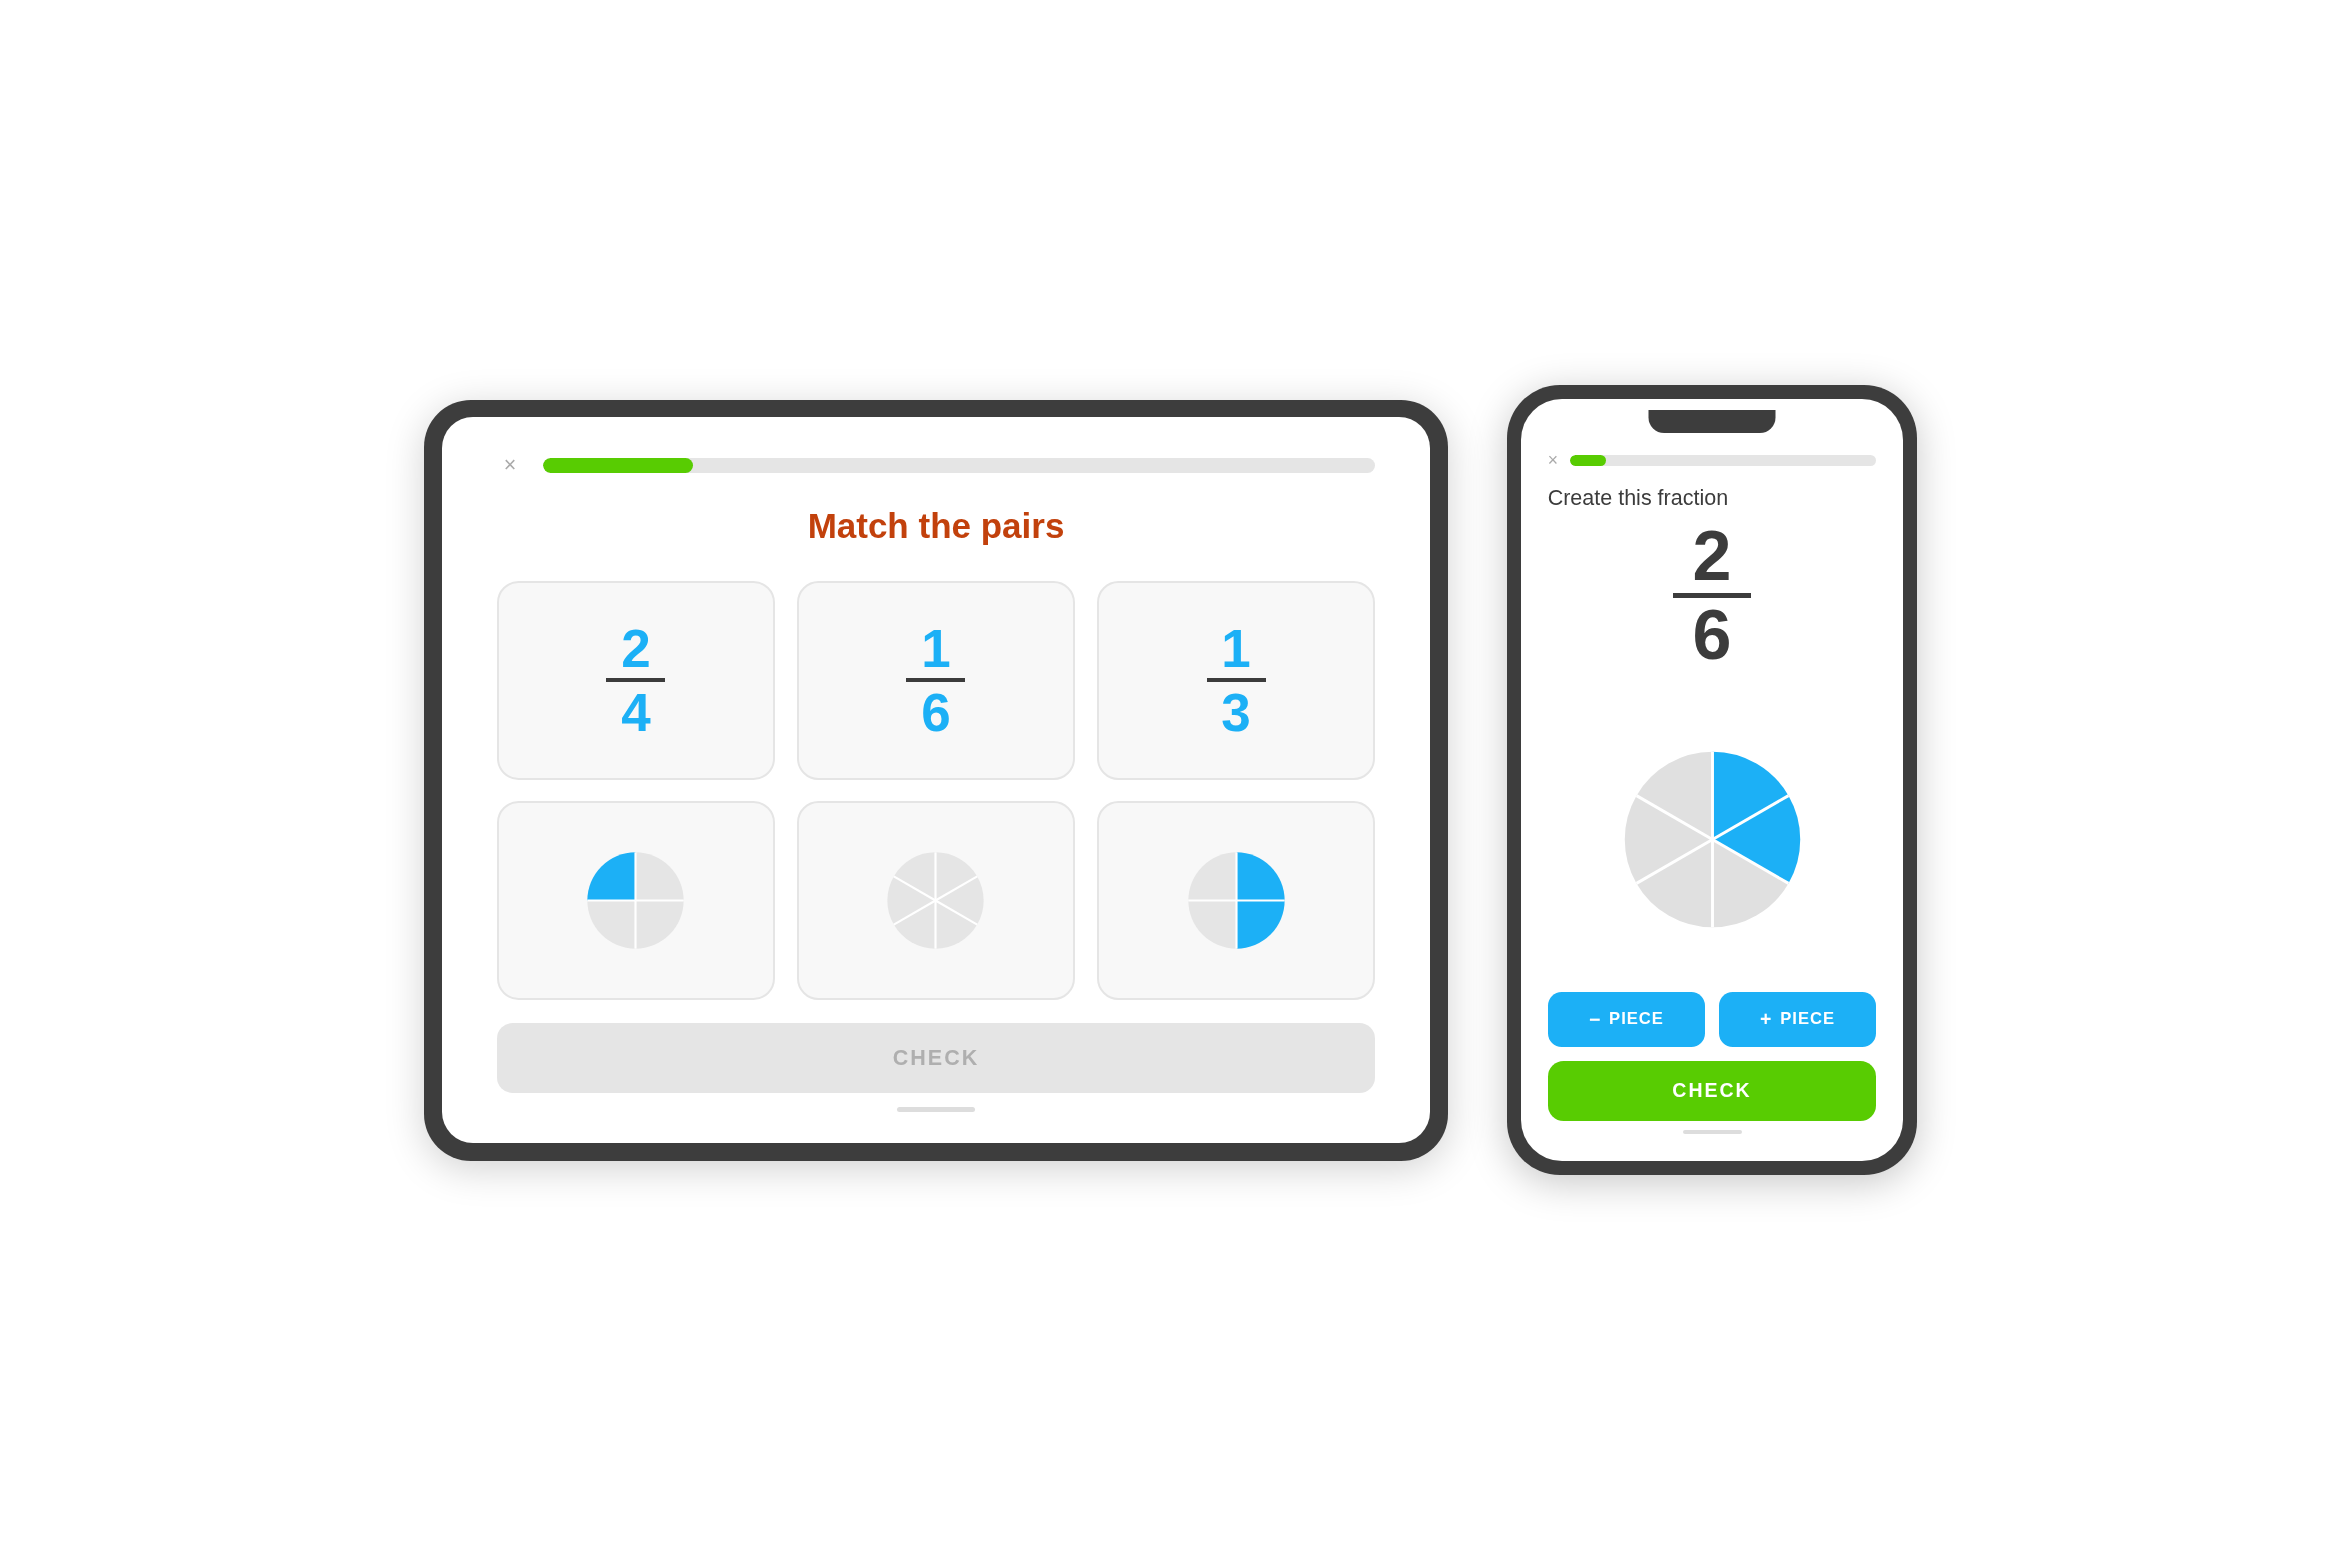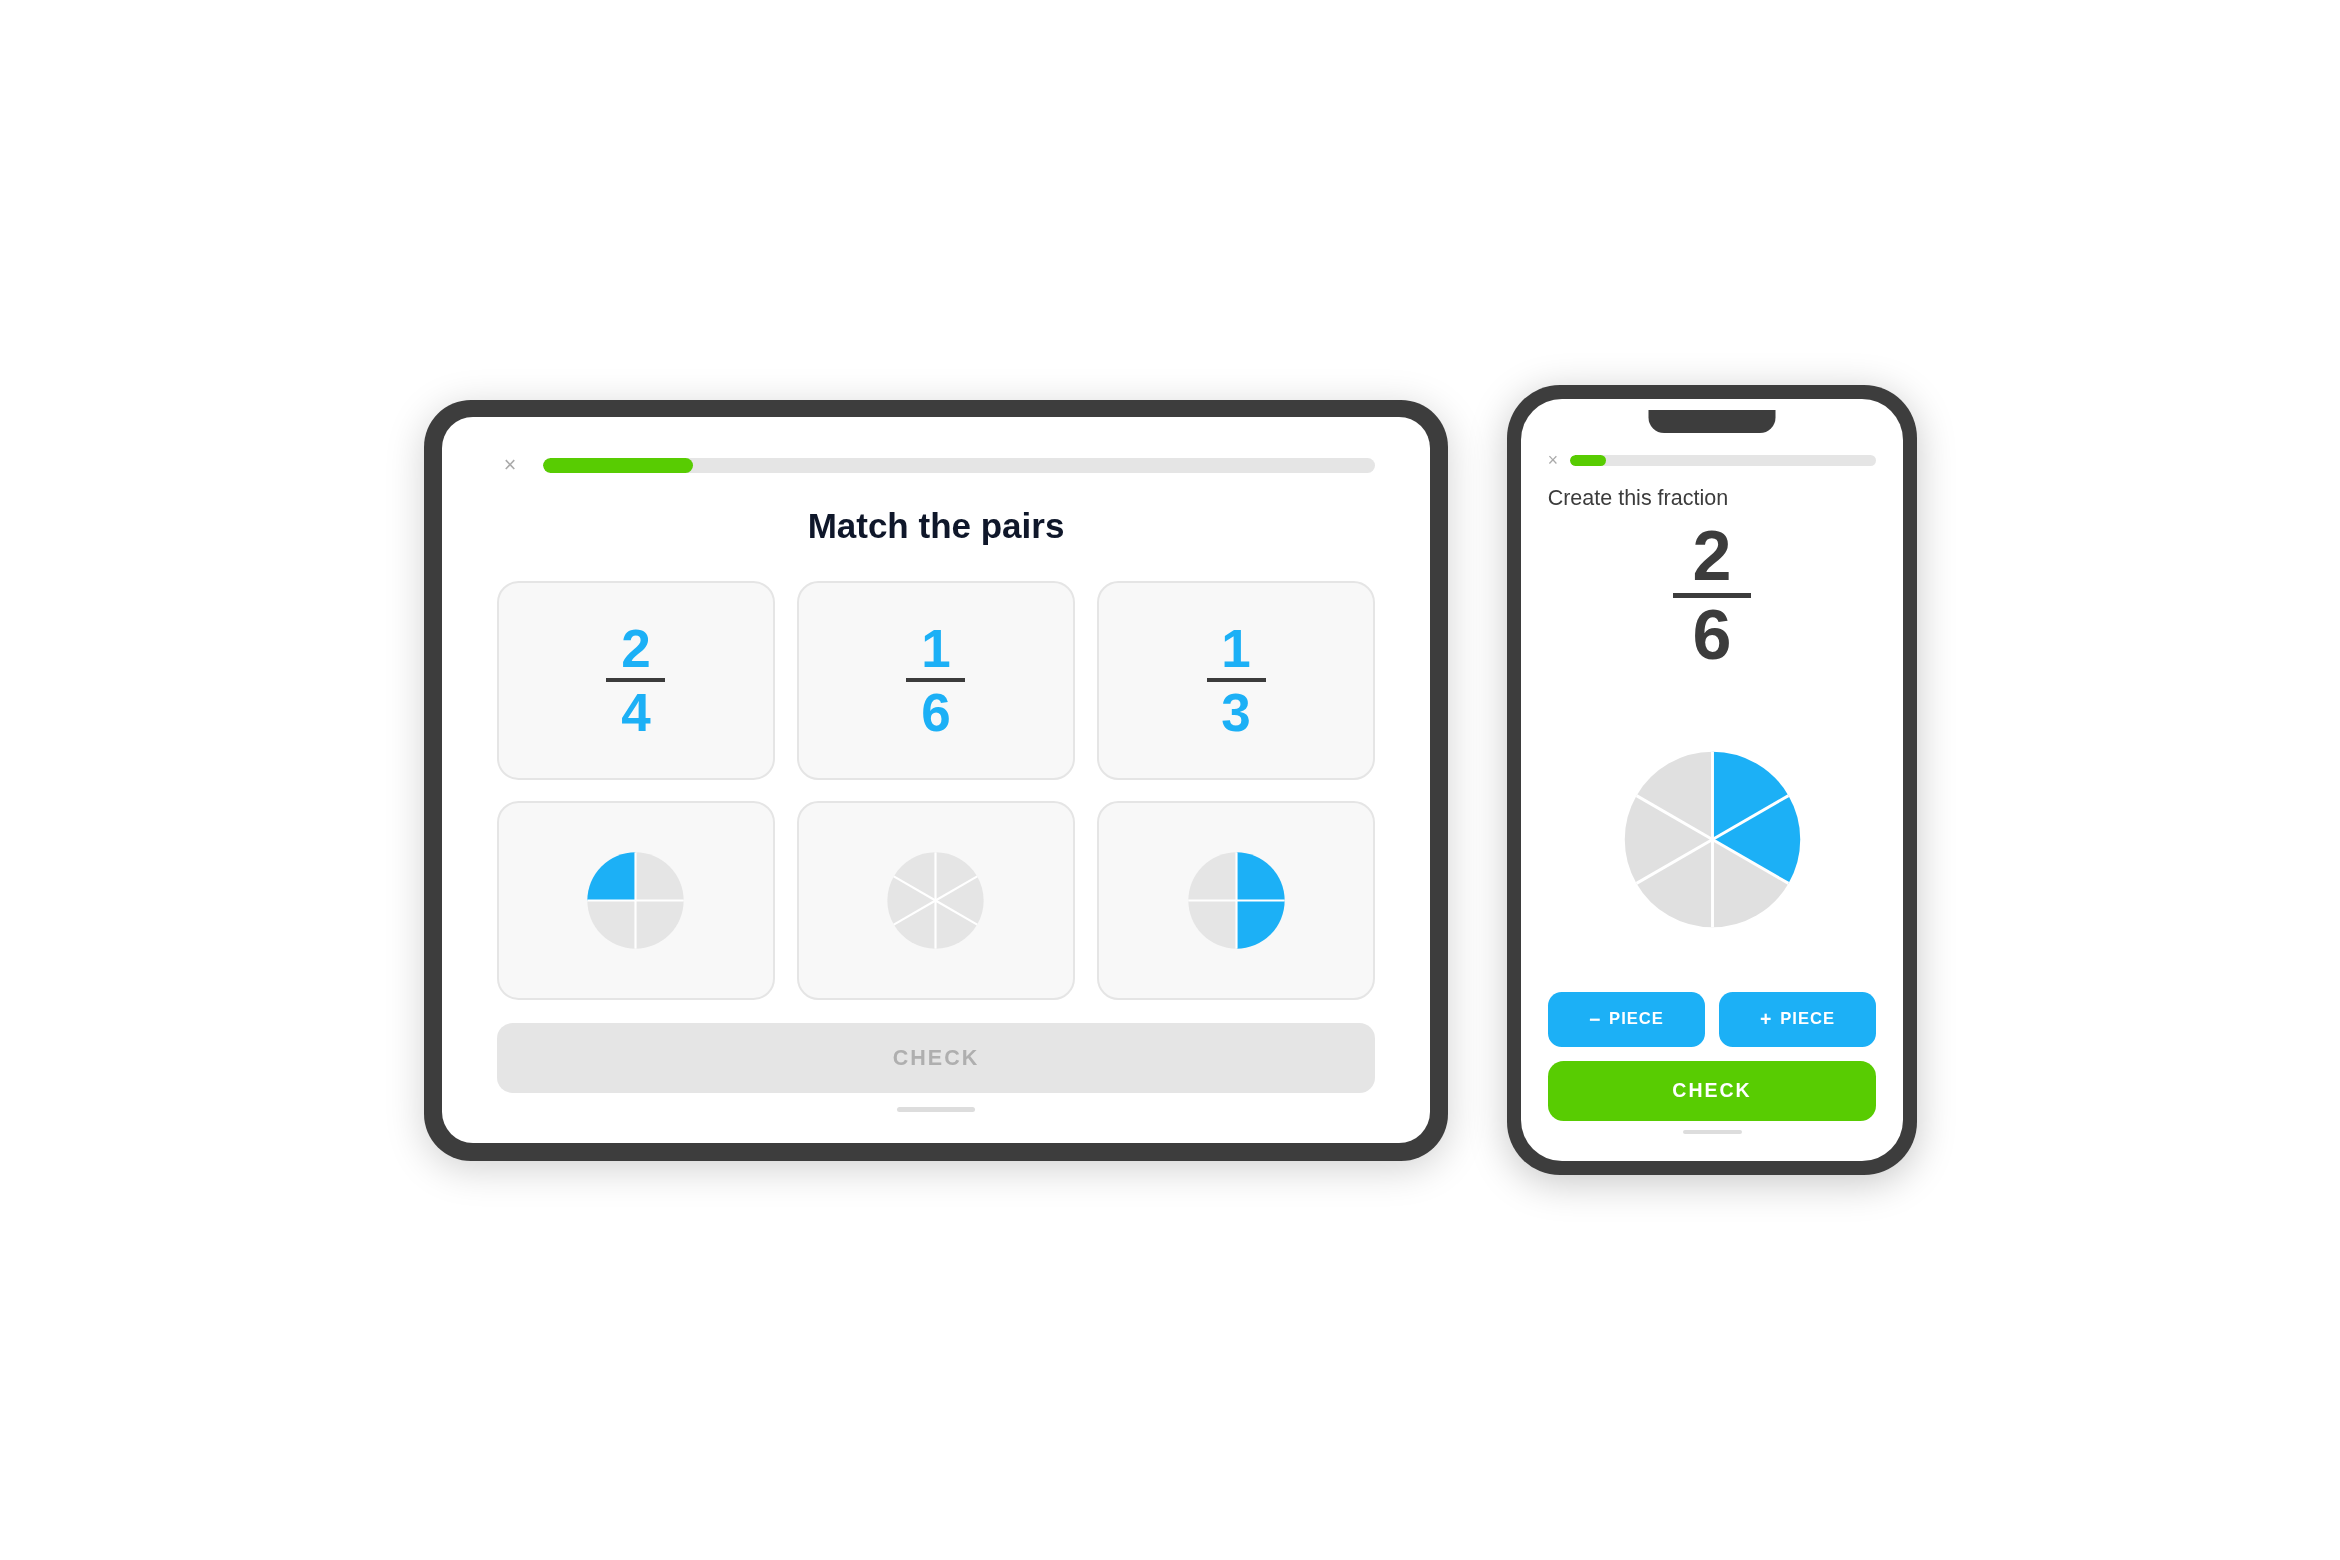--- a/index.html
+++ b/index.html
@@ -70,21 +70,21 @@
     }
     .progress-bar-fill {
       height: 100%;
       border-radius: 7.8px;
       background: #58cc02;
     }
     .tablet-title {
       text-align: center;
       font-size: 35px;
       font-weight: 800;
-      color: #0f172a;
+      color: #c2410c;
       margin-bottom: 35px;
     }
     .cards-grid {
       display: grid;
       grid-template-columns: repeat(3, 1fr);
       grid-template-rows: repeat(2, 1fr);
       gap: 21.5px;
       flex: 1;
     }
     .card {

